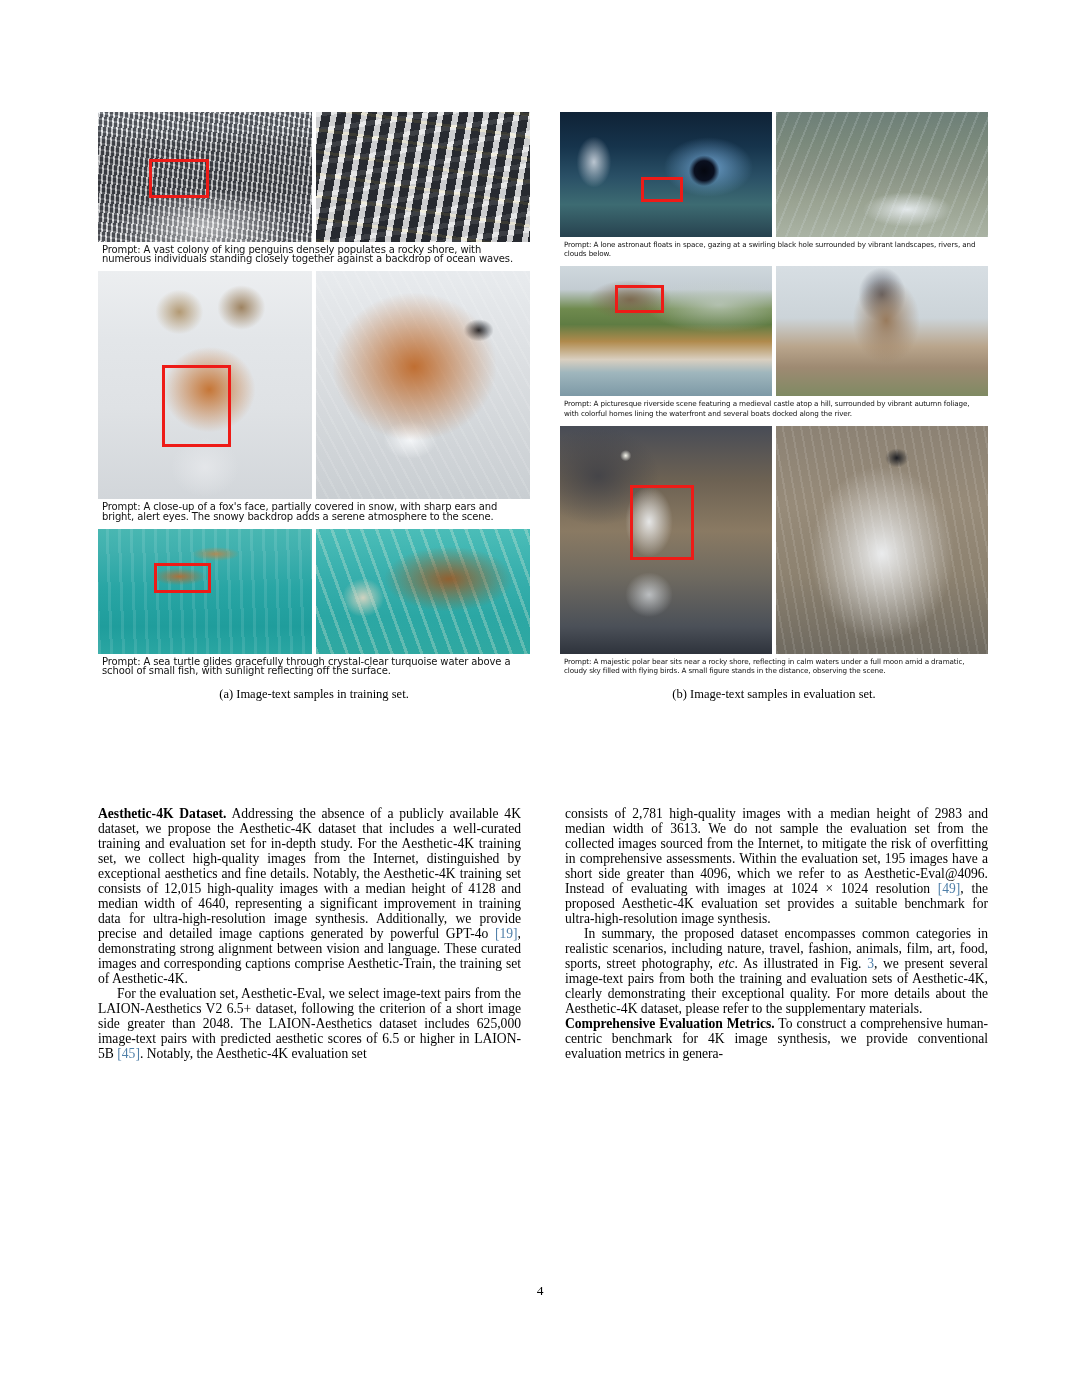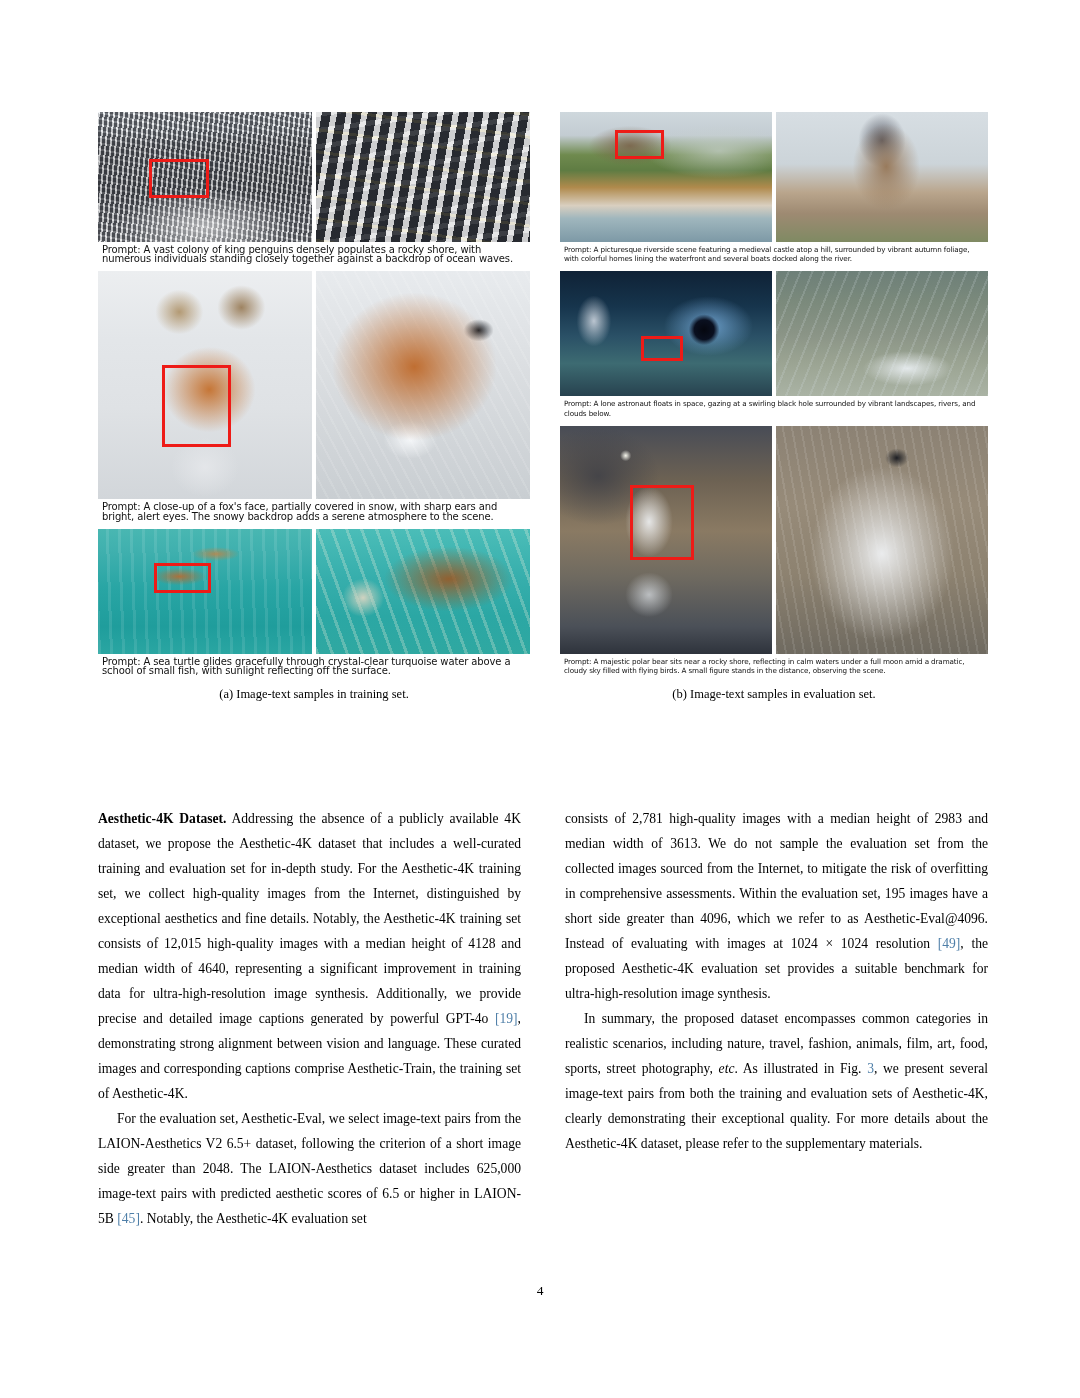--- a/index.html
+++ b/index.html
@@ -104,21 +104,21 @@
     position: absolute;
     left: 98px;
     top: 806px;
     width: 890px;
     display: flex;
     justify-content: space-between;
   }
   .col {
     width: 423px;
     font-size: 13.6px;
-    line-height: 25px;
+    line-height: 15px;
     text-align: justify;
     text-justify: inter-word;
     hyphens: manual;
   }
   .col p { margin: 0; text-indent: 19px; }
   .col p.first { text-indent: 0; }
   .col p + p { margin-top: 0px; }
   .bold { font-weight: bold; }
   .ital { font-style: italic; }
   .cite { color: #4f7fa8; }
@@ -267,42 +267,42 @@
           <div class="prompt">Prompt: A sea turtle glides gracefully through crystal-clear turquoise water above a school of small fish, with sunlight reflecting off the surface.</div>
         </div>
 
         <div class="subcap">(a) Image-text samples in training set.</div>
       </div>
 
       <div class="fig-col right">
 
         <div class="sample">
           <div class="pair">
+            <div class="panel" style="height:125px">
+              <div class="imgart space-wide"></div>
+              <div class="cropbox" style="left:38%;top:52%;width:20%;height:20%"></div>
+            </div>
+            <div class="panel" style="height:125px">
+              <div class="imgart space-zoom"></div>
+            </div>
+          </div>
+          <div class="prompt">Prompt: A lone astronaut floats in space, gazing at a swirling black hole surrounded by vibrant landscapes, rivers, and clouds below.</div>
+        </div>
+
+        <div class="sample">
+          <div class="pair">
             <div class="panel" style="height:130px">
               <div class="imgart castle-wide"></div>
               <div class="cropbox" style="left:26%;top:14%;width:23%;height:22%"></div>
             </div>
             <div class="panel" style="height:130px">
               <div class="imgart castle-zoom"></div>
             </div>
           </div>
           <div class="prompt">Prompt: A picturesque riverside scene featuring a medieval castle atop a hill, surrounded by vibrant autumn foliage, with colorful homes lining the waterfront and several boats docked along the river.</div>
-        </div>
-
-        <div class="sample">
-          <div class="pair">
-            <div class="panel" style="height:125px">
-              <div class="imgart space-wide"></div>
-              <div class="cropbox" style="left:38%;top:52%;width:20%;height:20%"></div>
-            </div>
-            <div class="panel" style="height:125px">
-              <div class="imgart space-zoom"></div>
-            </div>
-          </div>
-          <div class="prompt">Prompt: A lone astronaut floats in space, gazing at a swirling black hole surrounded by vibrant landscapes, rivers, and clouds below.</div>
         </div>
 
         <div class="sample">
           <div class="pair">
             <div class="panel tall" style="height:228px">
               <div class="imgart bear-wide"></div>
               <div class="cropbox" style="left:33%;top:26%;width:30%;height:33%"></div>
             </div>
             <div class="panel tall" style="height:228px">
               <div class="imgart bear-zoom"></div>
@@ -320,18 +320,19 @@
   <div class="body-cols">
 
     <div class="col">
       <p class="first"><span class="bold">Aesthetic-4K Dataset.</span><span> Addressing the absence of a publicly available 4K dataset, we propose the Aesthetic-4K dataset that includes a well-curated training and evaluation set for in-depth study. For the Aesthetic-4K training set, we collect high-quality images from the Internet, distinguished by exceptional aesthetics and fine details. Notably, the Aesthetic-4K training set consists of 12,015 high-quality images with a median height of 4128 and median width of 4640, representing a significant improvement in training data for ultra-high-resolution image synthesis. Additionally, we provide precise and detailed image captions generated by powerful GPT-4o </span><span class="cite">[19]</span><span>, demonstrating strong alignment between vision and language. These curated images and corresponding captions comprise Aesthetic-Train, the training set of Aesthetic-4K.</span></p>
       <p><span>For the evaluation set, Aesthetic-Eval, we select image-text pairs from the LAION-Aesthetics V2 6.5+ dataset, following the criterion of a short image side greater than 2048. The LAION-Aesthetics dataset includes 625,000 image-text pairs with predicted aesthetic scores of 6.5 or higher in LAION-5B </span><span class="cite">[45]</span><span>. Notably, the Aesthetic-4K evaluation set</span></p>
     </div>
 
     <div class="col">
       <p class="first"><span>consists of 2,781 high-quality images with a median height of 2983 and median width of 3613. We do not sample the evaluation set from the collected images sourced from the Internet, to mitigate the risk of overfitting in comprehensive assessments. Within the evaluation set, 195 images have a short side greater than 4096, which we refer to as Aesthetic-Eval@4096. Instead of evaluating with images at 1024 × 1024 resolution </span><span class="cite">[49]</span><span>, the proposed Aesthetic-4K evaluation set provides a suitable benchmark for ultra-high-resolution image synthesis.</span></p>
       <p><span>In summary, the proposed dataset encompasses common categories in realistic scenarios, including nature, travel, fashion, animals, film, art, food, sports, street photography, </span><span class="ital">etc</span><span>. As illustrated in Fig. </span><span class="cite">3</span><span>, we present several image-text pairs from both the training and evaluation sets of Aesthetic-4K, clearly demonstrating their exceptional quality. For more details about the Aesthetic-4K dataset, please refer to the supplementary materials.</span></p>
+      <p class="first"><span class="bold">Comprehensive Evaluation Metrics.</span><span> To construct a comprehensive human-centric benchmark for 4K image synthesis, we provide conventional evaluation metrics in genera-</span></p>
     </div>
   </div>
 
   <div class="pagenum">4</div>
 
 </div>
 
 </body></html>

